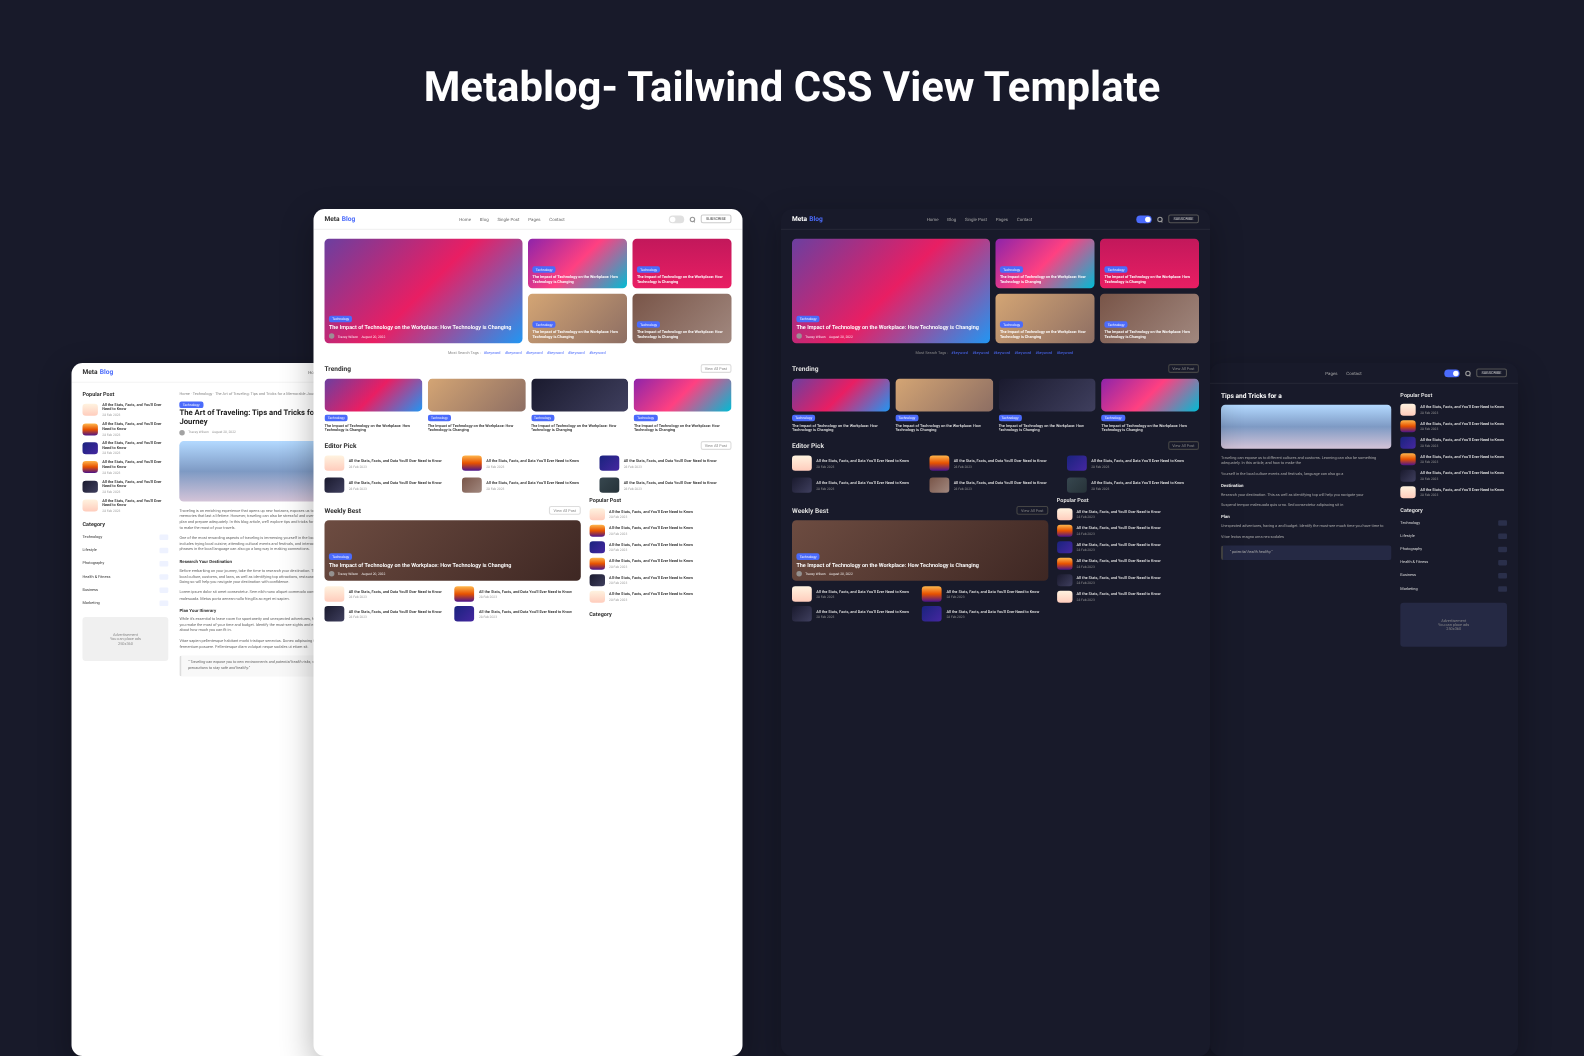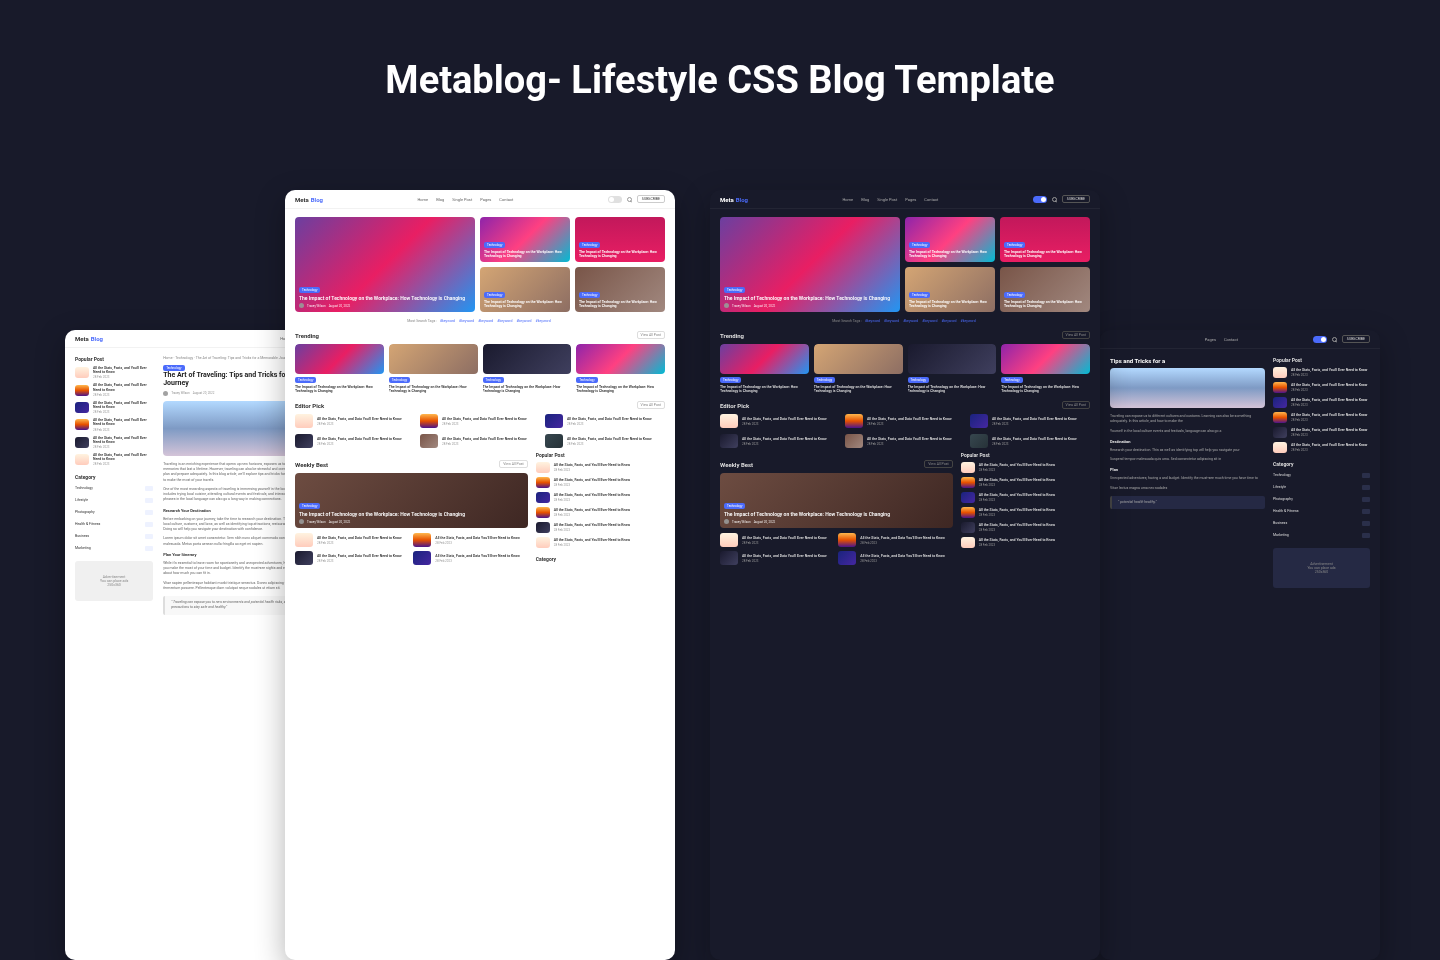--- a/index.html
+++ b/index.html
@@ -90,21 +90,21 @@
 #t1 { left: 65px; top: 330px; width: 280px; height: 630px; }
 #t2 { left: 285px; top: 190px; width: 390px; height: 770px; z-index: 2; }
 #t3 { left: 710px; top: 190px; width: 390px; height: 770px; z-index: 2; }
 #t4 { left: 1100px; top: 330px; width: 280px; height: 630px; }
 #t4 .body { display: grid; grid-template-columns: 1.6fr 1fr; gap: 8px; }
 #t4 .leftcol { overflow: hidden; }
 </style>
 </head>
 <body>
 
-<div class="hero-title">Metablog- Lifestyle CSS Blog Template</div>
+<div class="hero-title">Metablog- Tailwind CSS View Template</div>
 
 <div class="thumb" id="t1">
   <div class="nav">
     <div class="logo">
         <span>Meta</span>
         <span class="b">Blog</span>
       </div>
     <div class="nav-links">
       <span>Home</span>
       <span>Blog</span>

